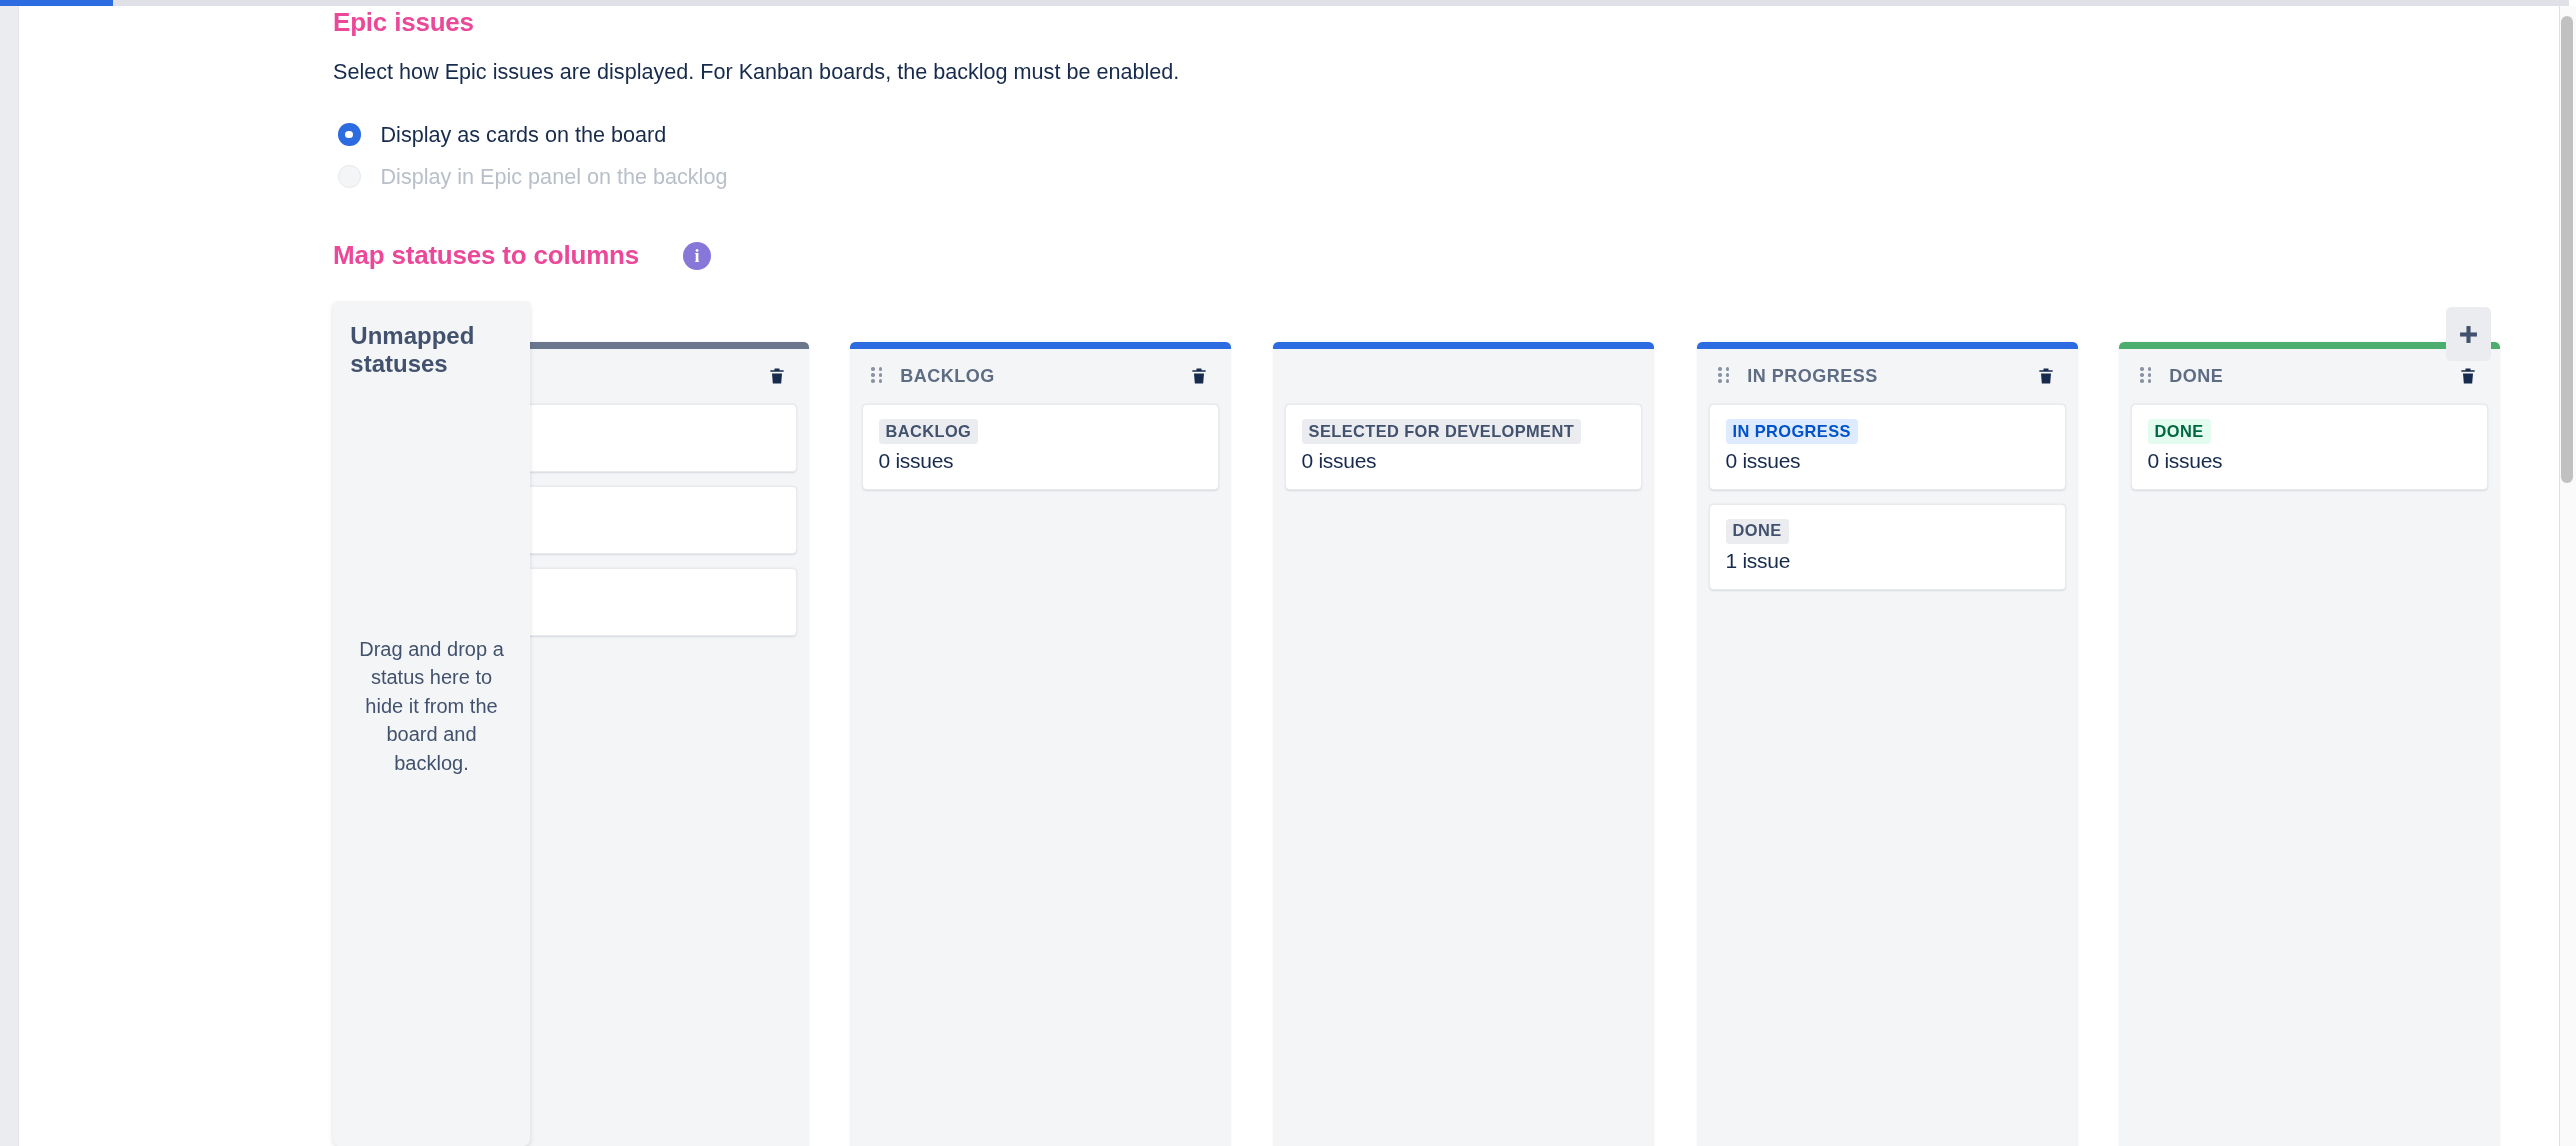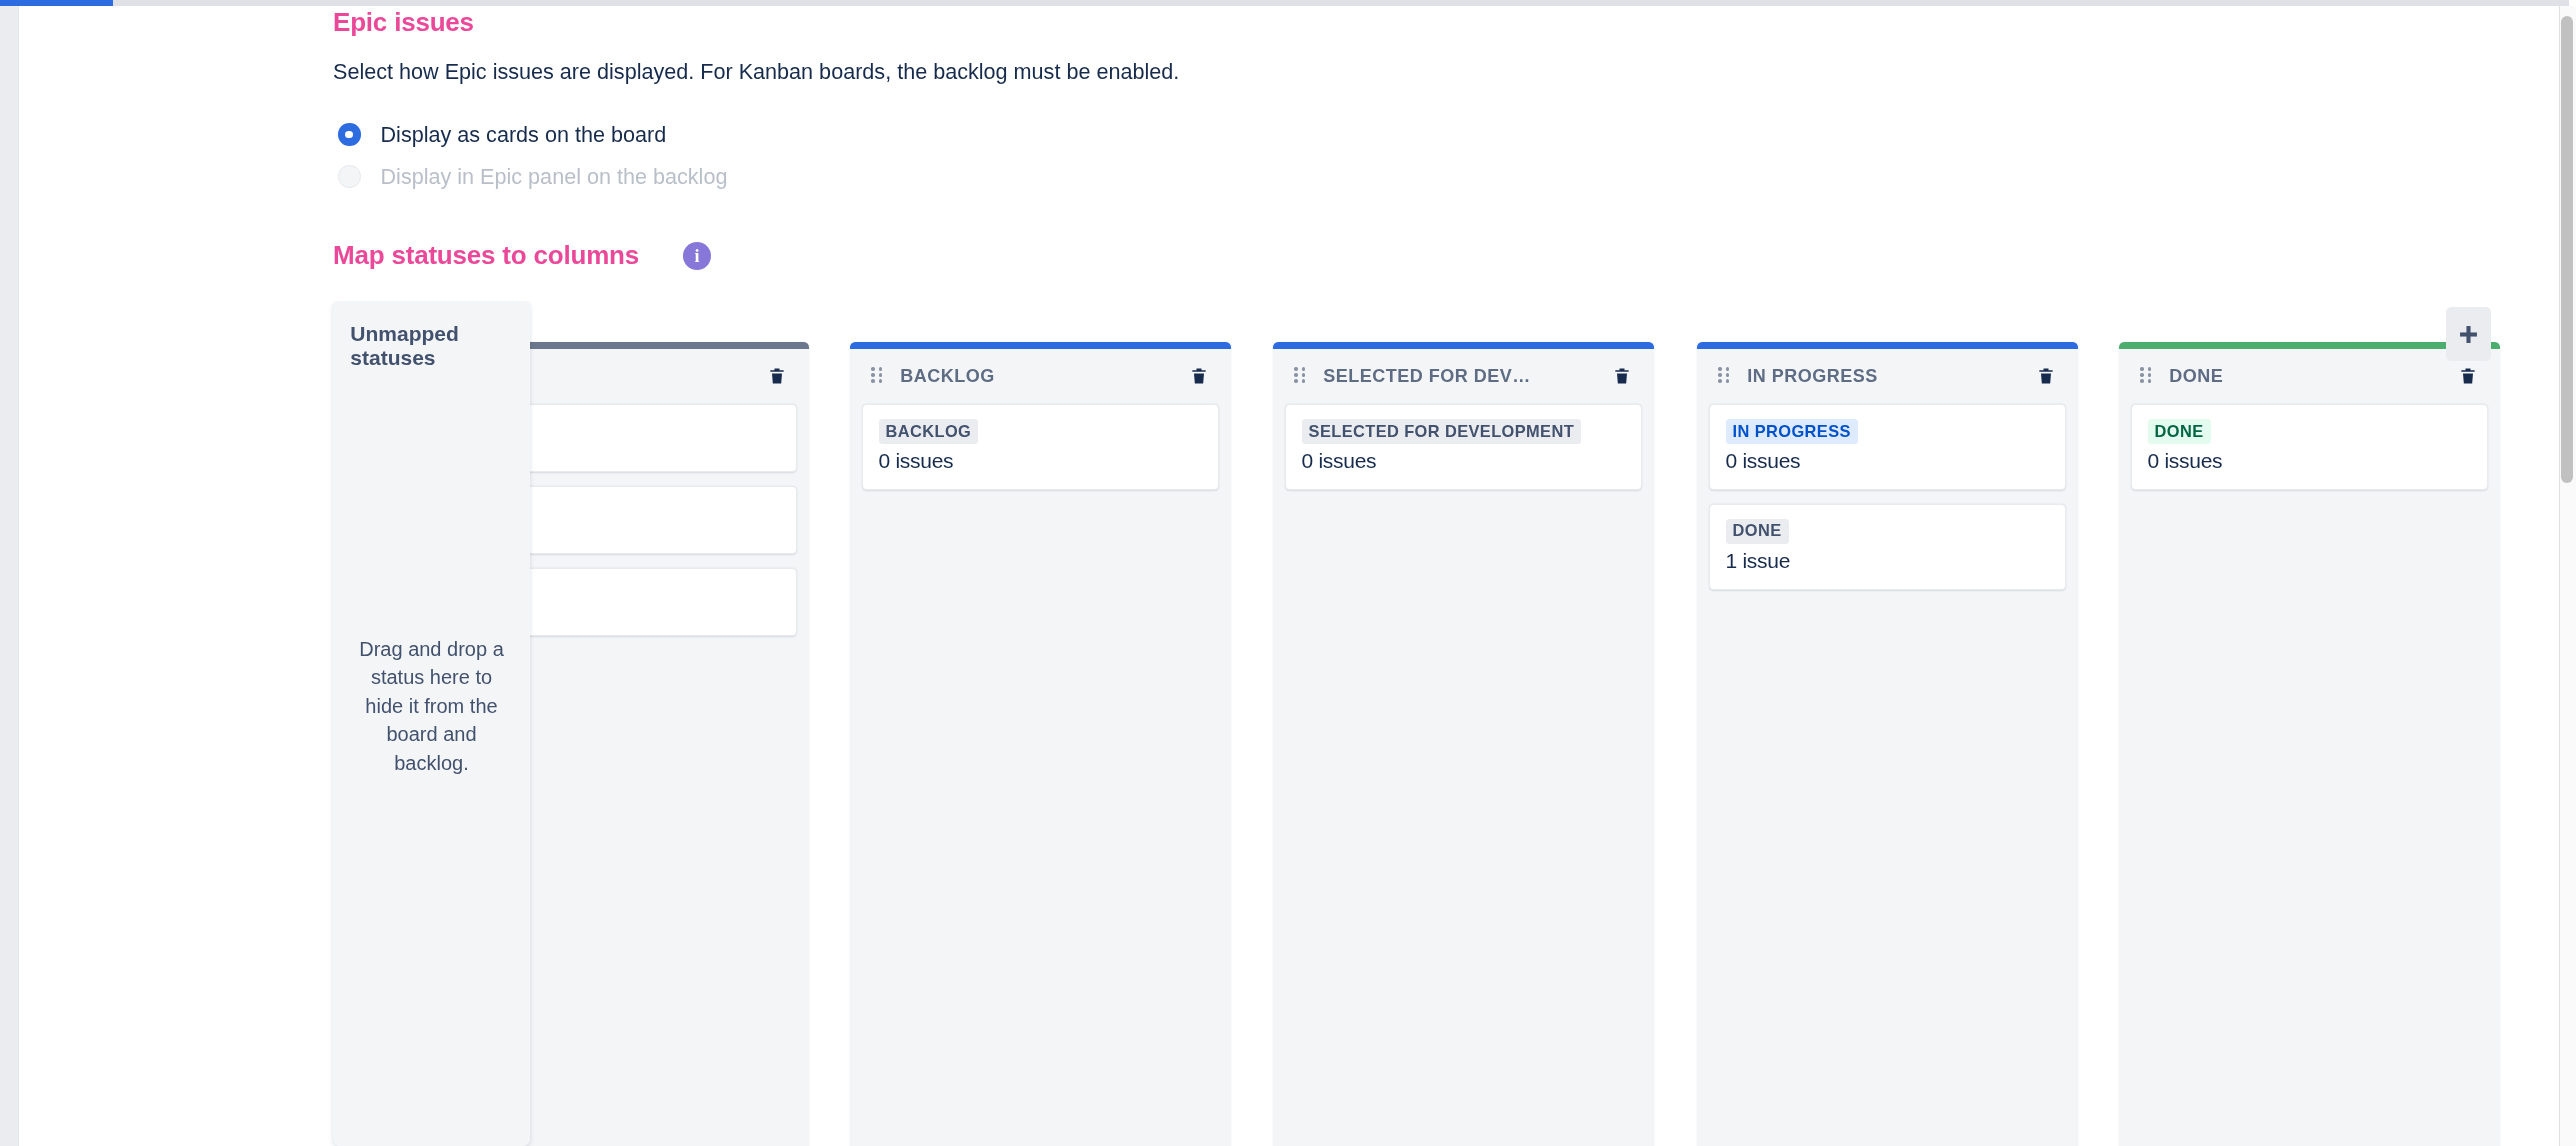--- a/index.html
+++ b/index.html
@@ -230,21 +230,21 @@
     left: 333px; top: 0;
     width: 197px;
     height: 845px;
     background: #F4F5F7;
     border-radius: 7px;
     box-shadow: 0 1.7px 5.2px rgba(9,30,66,0.14);
     z-index: 20;
     padding: 21px 17.3px;
   }
   .unmapped-title {
-    font-size: 21px;
+    font-size: 24px;
     font-weight: bold;
     color: #42526E;
     margin-bottom: 5.2px;
   }
   .unmapped-sub {
     font-size: 18px;
     line-height: 1.35;
     color: #42526E;
   }
   .unmapped-drop {
@@ -346,36 +346,20 @@
       <div class="col-body">
         <div class="status-card">
           <span class="status-chip chip-grey">BACKLOG</span>
           <div class="issue-count">0 issues</div>
         </div>
       </div>
     </div>
 
     <div class="column" id="col-2" style="left:1273px;">
       <div class="topbar" style="background:#2D6BE0;"></div>
-      <div class="col-head">
-        <span class="drag-handle">
-          <span></span>
-            <span></span>
-            <span></span>
-            <span></span>
-            <span></span>
-            <span></span>
-        </span>
-        <span class="col-name">SELECTED FOR DEV…</span>
-        <span class="trash-btn">
-          <svg viewBox="0 0 24 24">
-              <path d="M9 3h6v2h5v2H4V5h5V3zm-3 6h12l-1 12H7L6 9z"></path>
-            </svg>
-        </span>
-      </div>
       <div class="col-body">
         <div class="status-card">
           <span class="status-chip chip-grey">SELECTED FOR DEVELOPMENT</span>
           <div class="issue-count">0 issues</div>
         </div>
       </div>
     </div>
 
     <div class="column" id="col-3" style="left:1697px;">
       <div class="topbar" style="background:#2D6BE0;"></div>

